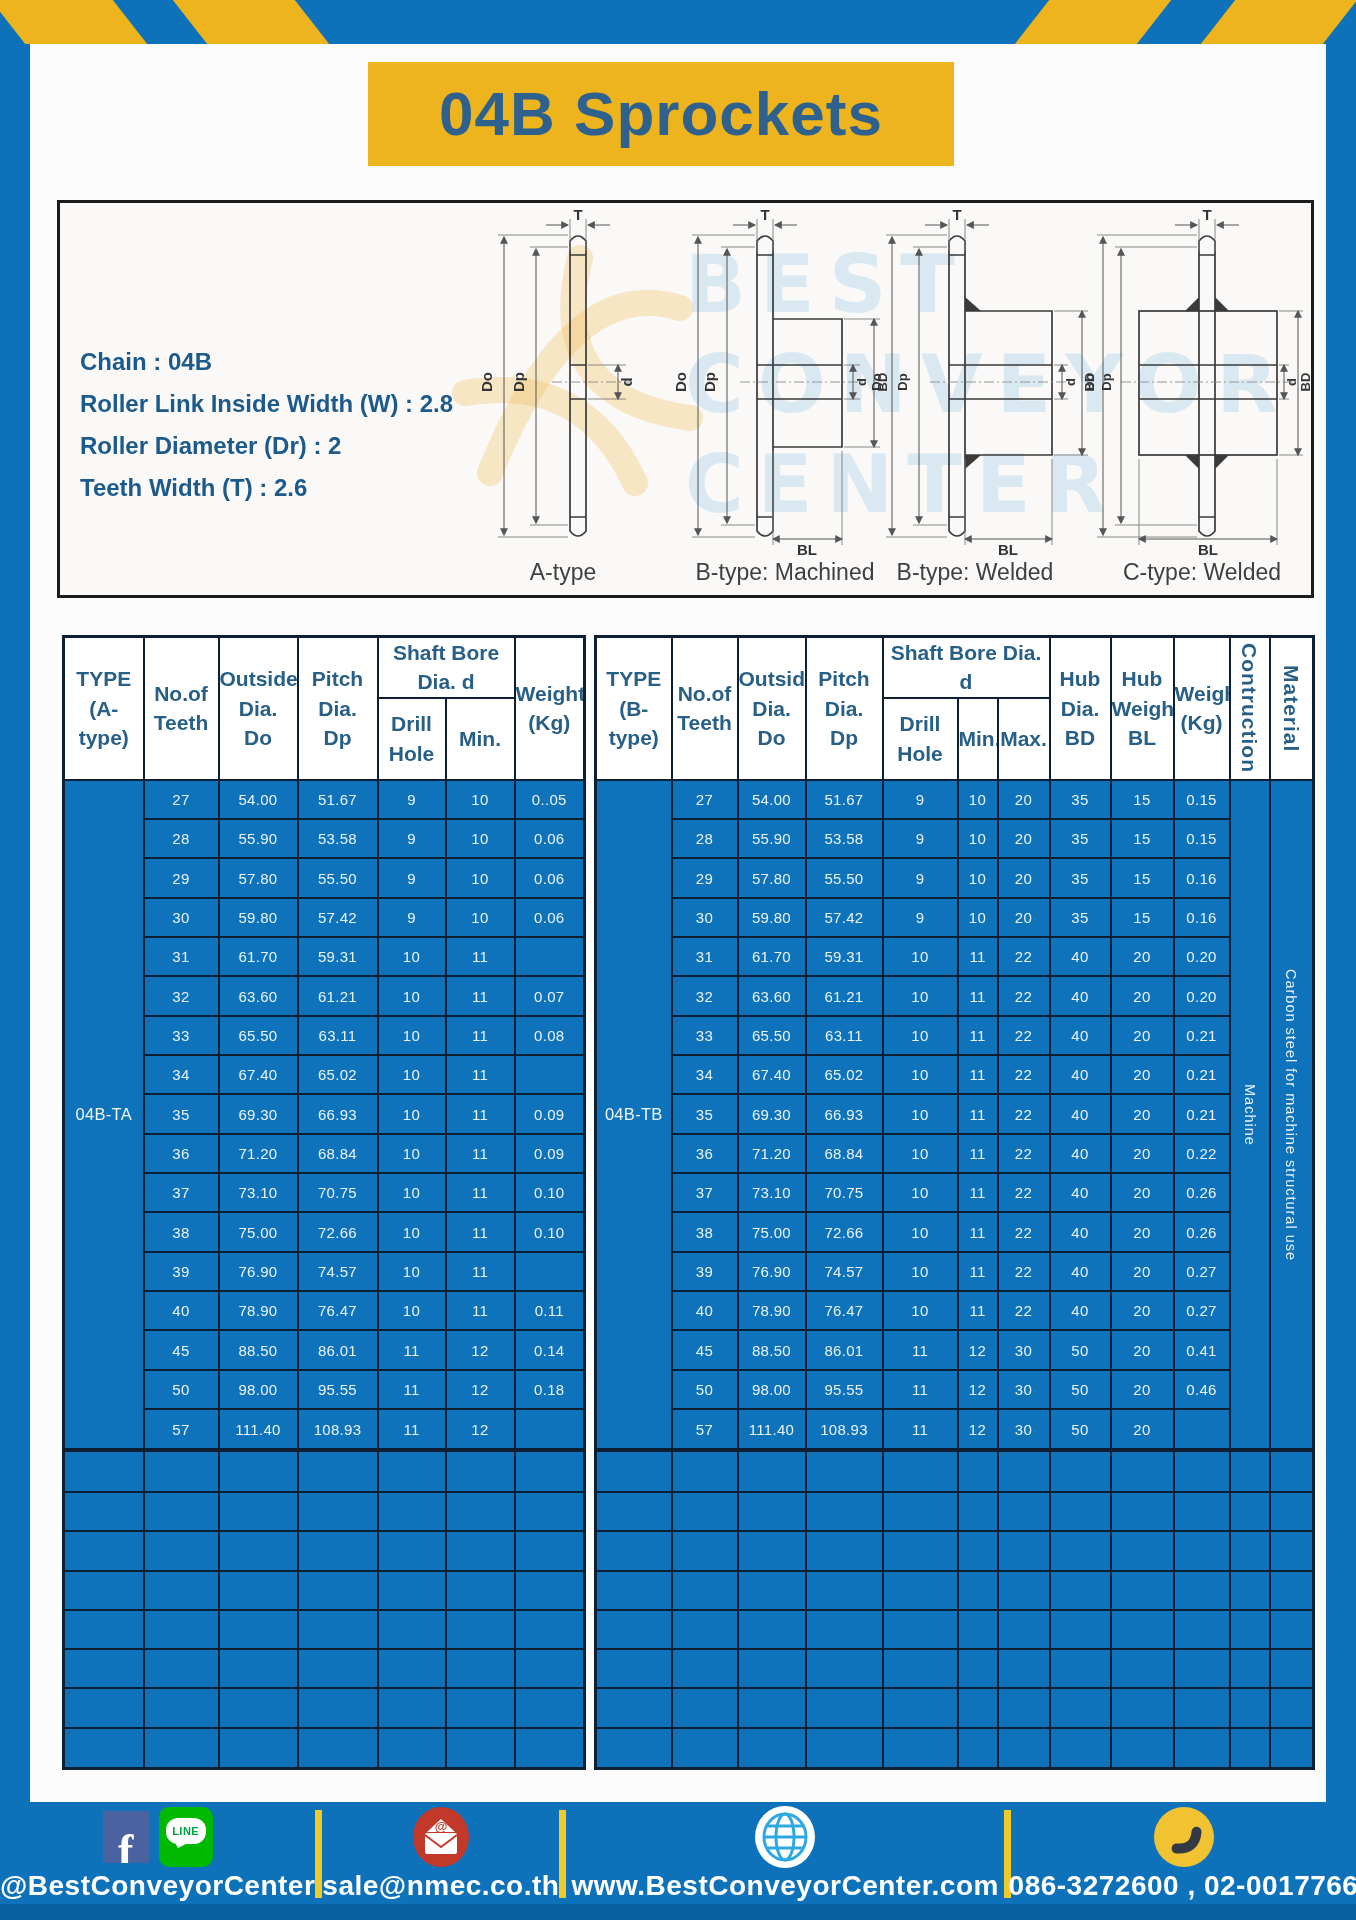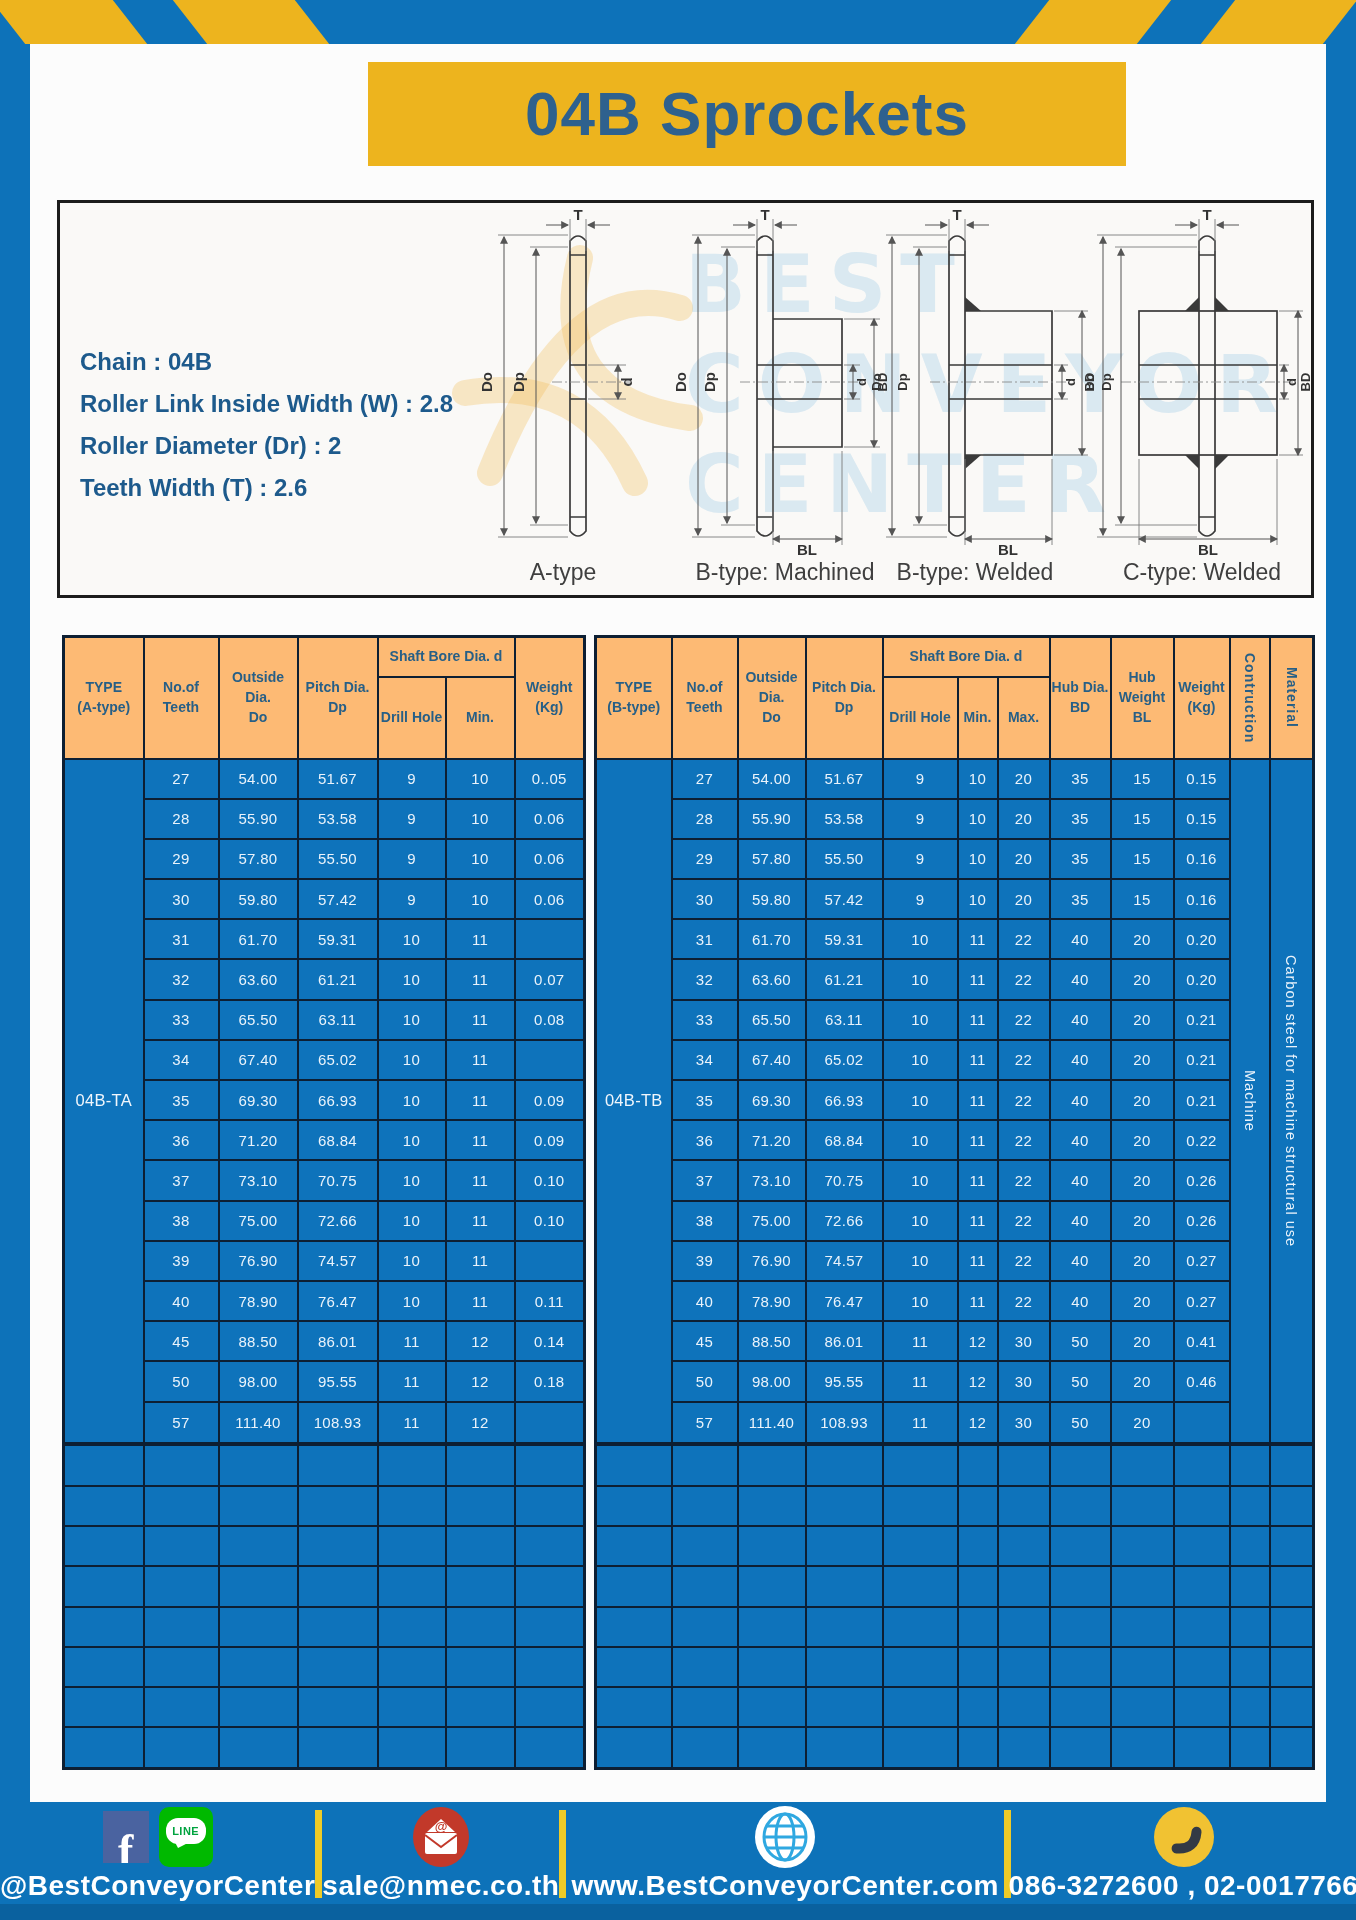--- a/index.html
+++ b/index.html
@@ -9,21 +9,21 @@
   
   .hazard-bar{position:absolute;left:0;top:0;width:1356px;height:44px;background:#0d72b9;overflow:hidden;}
   .hz{position:absolute;top:0;height:44px;width:122px;background:#edb41e;}
   .hz.l{transform:skewX(38deg);}
   .hz.r{transform:skewX(-38deg);}
 
   
   .content{position:absolute;left:30px;top:44px;width:1296px;height:1758px;background:#fcfcfc;}
 
   
-  .banner{position:absolute;left:338px;top:18px;width:758px;height:104px;background:#edb41e;}
+  .banner{position:absolute;left:338px;top:18px;width:586px;height:104px;background:#edb41e;}
   .banner h1{margin:0;line-height:104px;text-align:center;font-size:62px;font-weight:bold;color:#2e618e;letter-spacing:1px;}
 
   
   .panel{position:absolute;left:27px;top:156px;width:1251px;height:392px;border:3px solid #1c1c1c;background:#faf9f7;overflow:hidden;}
   .specs{position:absolute;left:20px;top:138px;font-size:24px;font-weight:bold;color:#1d5a8c;line-height:42px;white-space:nowrap;}
   .wm{position:absolute;left:625px;top:32px;font-family:"DejaVu Sans",sans-serif;font-weight:bold;font-size:80px;letter-spacing:14px;line-height:100px;color:rgba(73,160,215,0.18);pointer-events:none;}
   .wm-glyph{position:absolute;left:360px;top:10px;pointer-events:none;}
   .sprk{position:absolute;top:4px;}
   #sg-a{left:388px;} #sg-b1{left:610px;} #sg-b2{left:812px;} #sg-c{left:1027px;}
   .dcap{position:absolute;top:356px;width:230px;text-align:center;font-size:23px;color:#3f3f3f;}
@@ -36,21 +36,21 @@
   .dimE{stroke:#555;stroke-width:1;marker-end:url(#ar);}
   .dimS{stroke:#555;stroke-width:1;marker-start:url(#ar);}
   text.dlabel{fill:#333;font-size:15px;font-weight:bold;text-anchor:middle;font-family:"Liberation Sans",sans-serif;}
   text.dlabel.sm{font-size:13px;}
 
   
   table.spec-table{position:absolute;border-collapse:collapse;table-layout:fixed;background:#0e73bb;border:3px solid #0d1f33;}
   #table-a{left:32px;top:591px;width:521px;height:1135px;}
   #table-b{left:564px;top:591px;width:718px;height:1135px;}
   .spec-table th,.spec-table td{border:2px solid #0d1f33;text-align:center;vertical-align:middle;padding:0;overflow:hidden;}
-  .spec-table thead th{background:#fdba74;color:#275f86;font-weight:bold;font-size:14px;white-space:pre-line;line-height:1.4;}
+  .spec-table thead th{background:#ffffff;color:#275f86;font-weight:bold;font-size:21px;white-space:pre-line;line-height:1.4;}
   .spec-table thead tr.grp{height:40px;}
   .spec-table thead tr.sub{height:82px;}
   .spec-table tbody td{color:#eaf3fb;font-size:15px;letter-spacing:0.3px;}
   .spec-table td.type-cell{font-size:16.5px;color:#f0f6fc;border-bottom:4px solid #0d1f33;}
   .spec-table td.vert-cell{writing-mode:vertical-rl;font-size:14.5px;letter-spacing:1px;border-bottom:4px solid #0d1f33;}
   .spec-table th.th-vert{writing-mode:vertical-rl;letter-spacing:1px;}
   .spec-table tr.last-data td{border-bottom:4px solid #0d1f33;}
 
   
   .footer{position:absolute;left:0;top:1802px;width:1356px;height:118px;background:#0d72b9;display:flex;align-items:flex-start;}

